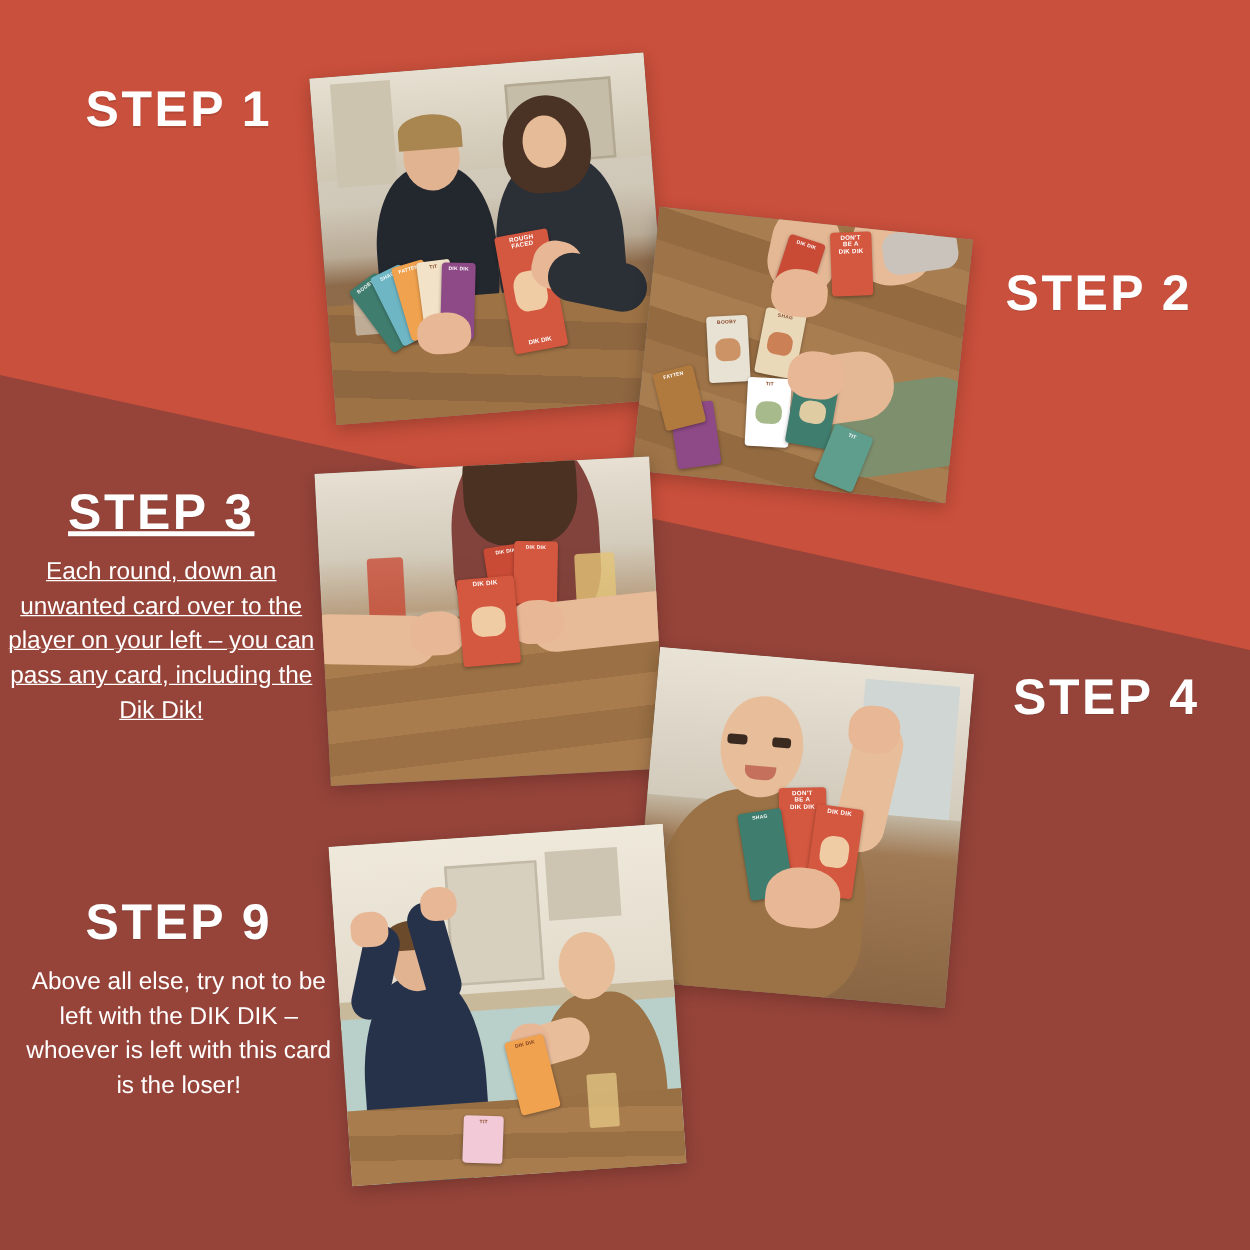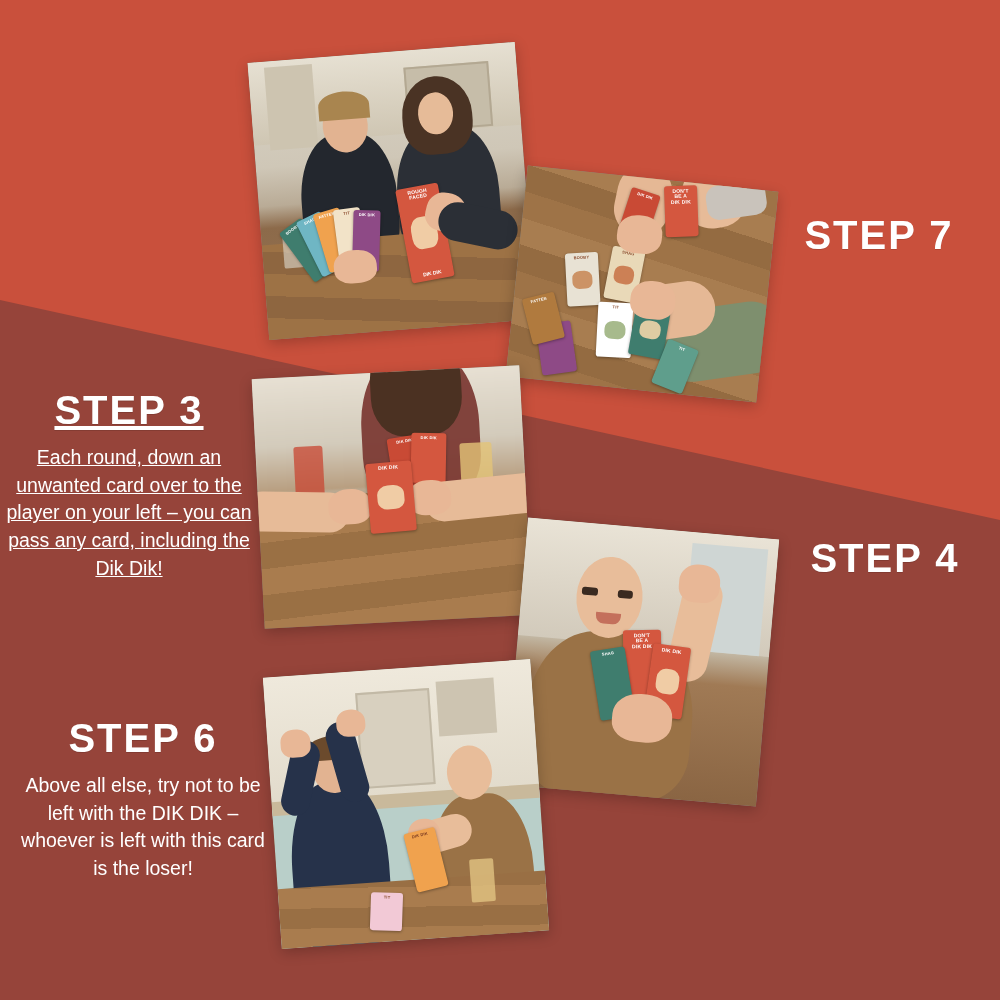--- a/index.html
+++ b/index.html
@@ -147,37 +147,38 @@
   }
 </style>
 </head>
 <body>
 
 <div id="stage">
 
   <div class="diag-band"></div>
 
   <div class="step-block" style="left:20px; top:68px; width:246px;">
+    <div class="step-title">STEP 1</div>
   </div>
 
   <div class="step-block" style="left:760px; top:215px; width:238px;">
-    <div class="step-title">STEP 7</div>
+    <div class="step-title">STEP 2</div>
   </div>
 
   <div class="step-block" style="left:4px; top:390px; width:250px;text-decoration:underline;">
     <div class="step-title">STEP 3</div>
     <div class="step-body">Each round, down an unwanted card over to the player on your left – you can pass any card, including the Dik Dik!</div>
   </div>
 
   <div class="step-block" style="left:778px; top:538px; width:214px;text-align:center;">
     <div class="step-title">STEP 4</div>
   </div>
 
   <div class="step-block" style="left:18px; top:718px; width:250px;">
-    <div class="step-title">STEP 6</div>
+    <div class="step-title">STEP 9</div>
     <div class="step-body">Above all else, try not to be left with the DIK DIK – whoever is left with this card is the loser!</div>
   </div>
 
   <div class="photo" style="left:258px; top:52px; width:268px; height:278px; transform: rotate(-4.5deg);">
     <div class="ph-inner">
       <div class="kitchen-bg"></div>
 
       <div style="position:absolute; left:0; top:0; width:100%; height:30%; background:linear-gradient(180deg,#e6e0d2,#cfc6b3);"></div>
       <div style="position:absolute; left:58%; top:6%; width:30%; height:22%; background:#c6bda9; border:2px solid #b3a892;"></div>
       <div style="position:absolute; left:6%; top:2%; width:18%; height:30%; background:#cdc4b0;"></div>

